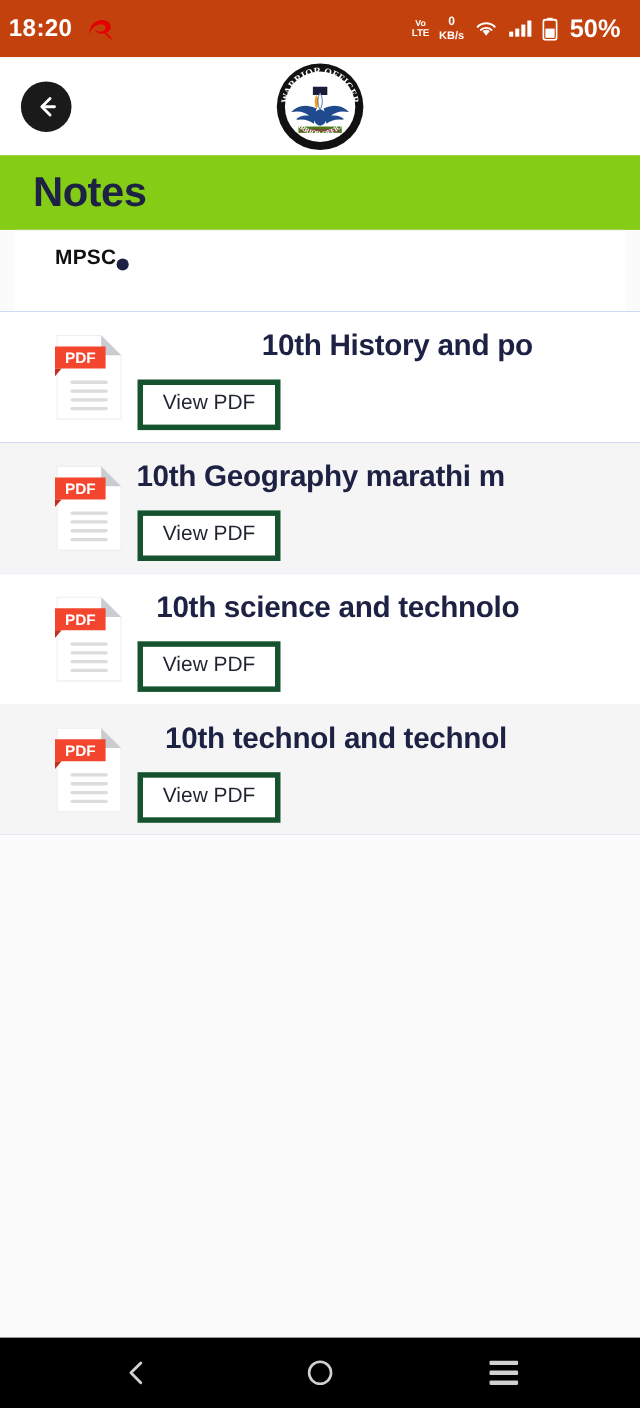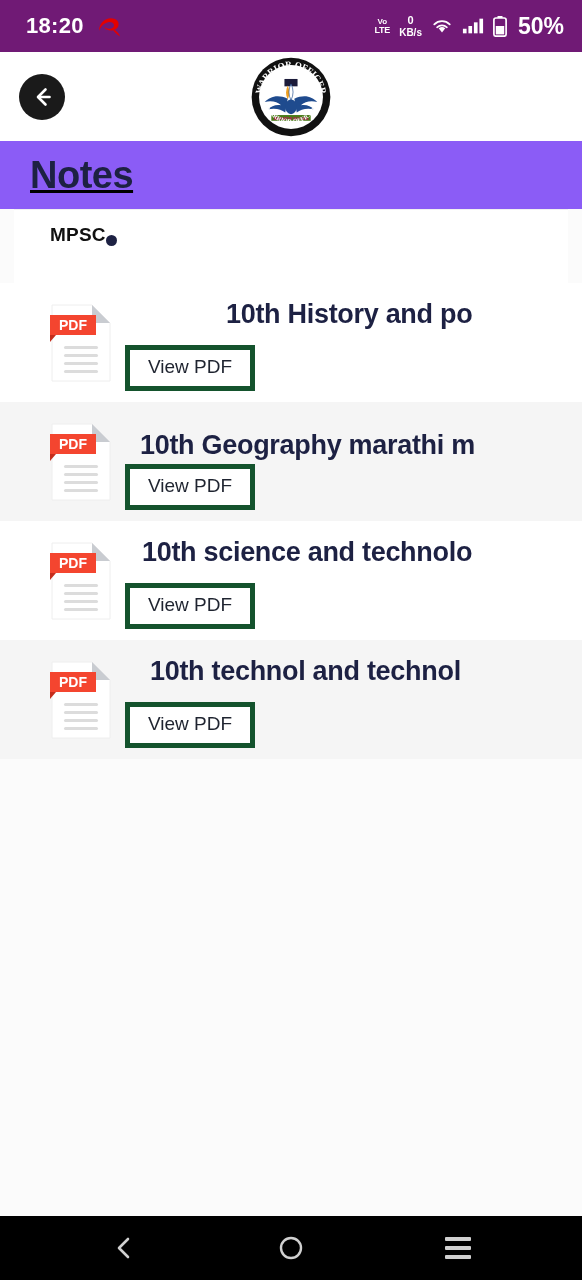--- a/index.html
+++ b/index.html
@@ -18,25 +18,25 @@
     height: 1280px;
     background: #fbfbfb;
     display: flex;
     flex-direction: column;
   }
 
   
   .status-bar {
     height: 52px;
     flex: 0 0 52px;
-    background: #701a75;
+    background: #c2410c;
     display: flex;
     align-items: center;
     justify-content: space-between;
-    padding: 0 18px 0 26px;
+    padding: 0 18px 0 8px;
     color: #ffffff;
   }
   .status-left {
     display: flex;
     align-items: center;
     gap: 12px;
   }
   .status-clock {
     font-size: 22px;
     font-weight: bold;
@@ -118,25 +118,24 @@
     top: 50%;
     transform: translate(-50%, -50%);
     width: 82px;
     height: 82px;
   }
   .brand-logo svg { display: block; }
 
   
   .page-title-wrap {
     flex: 0 0 68px;
-    background: #8b5cf6;
+    background: #84cc16;
     display: flex;
     align-items: center;
     padding-left: 30px;
-    text-decoration: underline;
   }
   .page-title {
     font-size: 38px;
     font-weight: bold;
     color: #1d2143;
     letter-spacing: -0.5px;
   }
 
   
   .tab-strip {
@@ -203,22 +202,22 @@
   .note-title {
     position: absolute;
     left: 28px;
     top: 16px;
     white-space: nowrap;
     font-size: 27px;
     font-weight: bold;
     color: #1d2143;
     letter-spacing: -0.3px;
   }
-  .note-row.r1 .note-title { left: 112px; }
-  .note-row.r2 .note-title { left: 26px; margin-top: 12px; }
+  .note-row.r1 .note-title { left: 124px; }
+  .note-row.r2 .note-title { left: 10px; }
   .note-row.r3 .note-title { left: 28px; }
   .note-row.r4 .note-title { left: 36px; }
 
   .view-pdf-btn {
     position: absolute;
     left: 11px;
     top: 62px;
     border: 5px solid #14532d;
     background: #ffffff;
     color: #1f2430;

